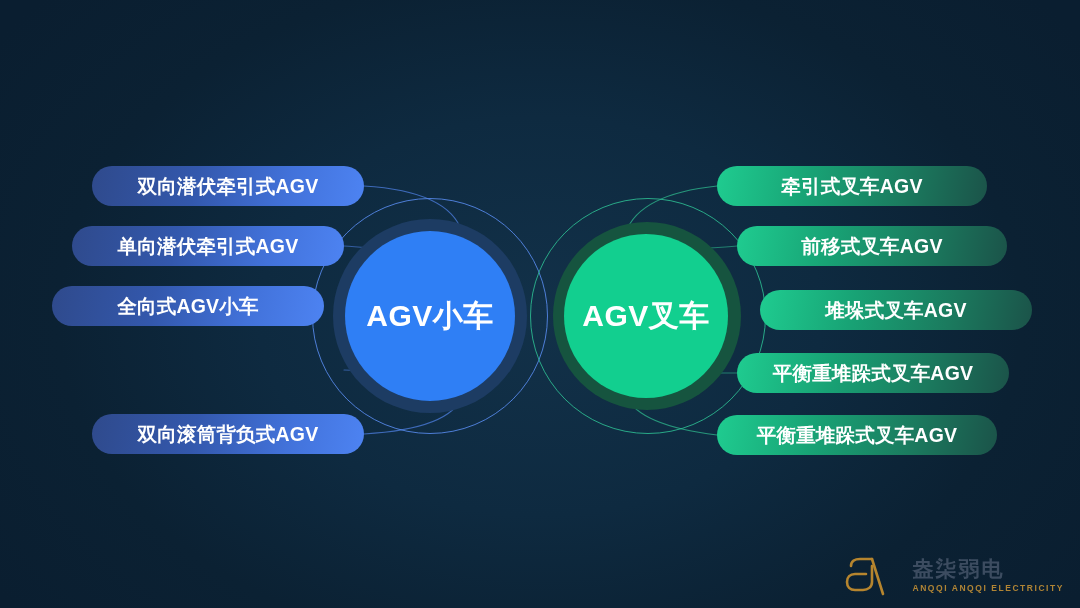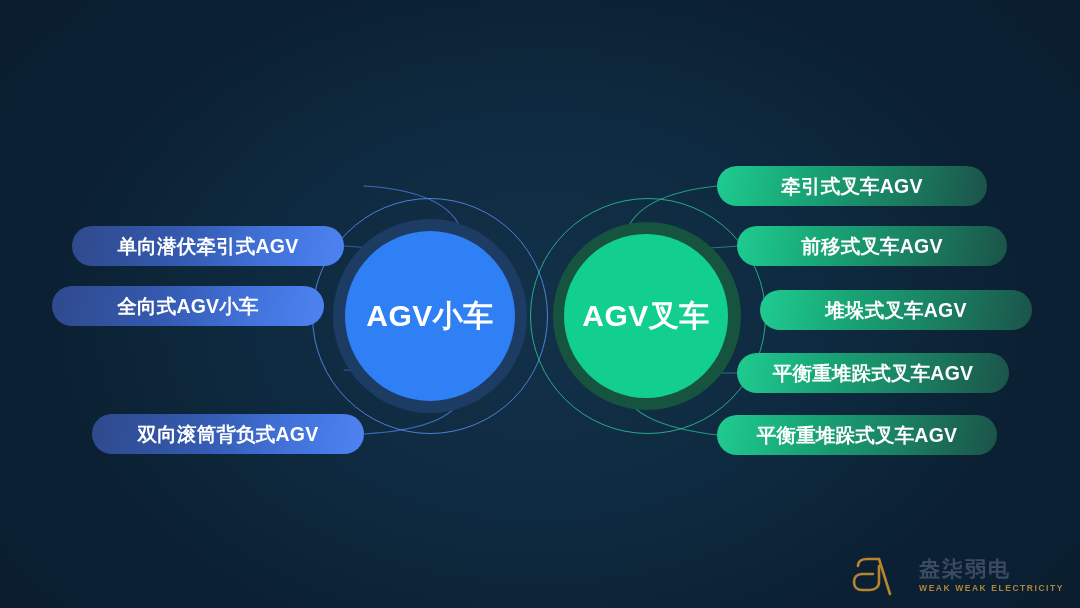--- a/index.html
+++ b/index.html
@@ -171,20 +171,23 @@
   <div class="halo" id="halo-blue"></div>
   <div class="halo" id="halo-green"></div>
 
   <div class="core" id="core-blue">
     <span class="core-label">AGV小车</span>
   </div>
   <div class="core" id="core-green">
     <span class="core-label">AGV叉车</span>
   </div>
 
+  <div class="pill left" id="pill-l0">
+    <span>双向潜伏牵引式AGV</span>
+  </div>
   <div class="pill left" id="pill-l1">
     <span>单向潜伏牵引式AGV</span>
   </div>
   <div class="pill left" id="pill-l2">
     <span>全向式AGV小车</span>
   </div>
   <div class="pill left" id="pill-l4">
     <span>双向滚筒背负式AGV</span>
   </div>
 
@@ -207,17 +210,17 @@
   <div id="watermark">
     <svg id="watermark-mark" width="46" height="42" viewBox="0 0 46 42">
       <g fill="none" stroke="#c08b2e" stroke-width="2.6" stroke-linejoin="round" stroke-linecap="round">
         <path d="M9 12 C 9 7, 13 5, 18 5 L30 5"></path>
         <path d="M30 5 L41 40"></path>
         <path d="M30 12 L30 28 C 30 33, 26 36, 21 36 L13 36 C 8 36, 5 33, 5 28 C 5 23, 8 20, 13 20 L24 20"></path>
       </g>
     </svg>
     <div class="wm-text">
       <span id="watermark-cn">盎柒弱电</span>
-      <span id="watermark-en">WEAK WEAK ELECTRICITY</span>
+      <span id="watermark-en">ANQQI ANQQI ELECTRICITY</span>
     </div>
   </div>
 
 </div>
 
 </body></html>

